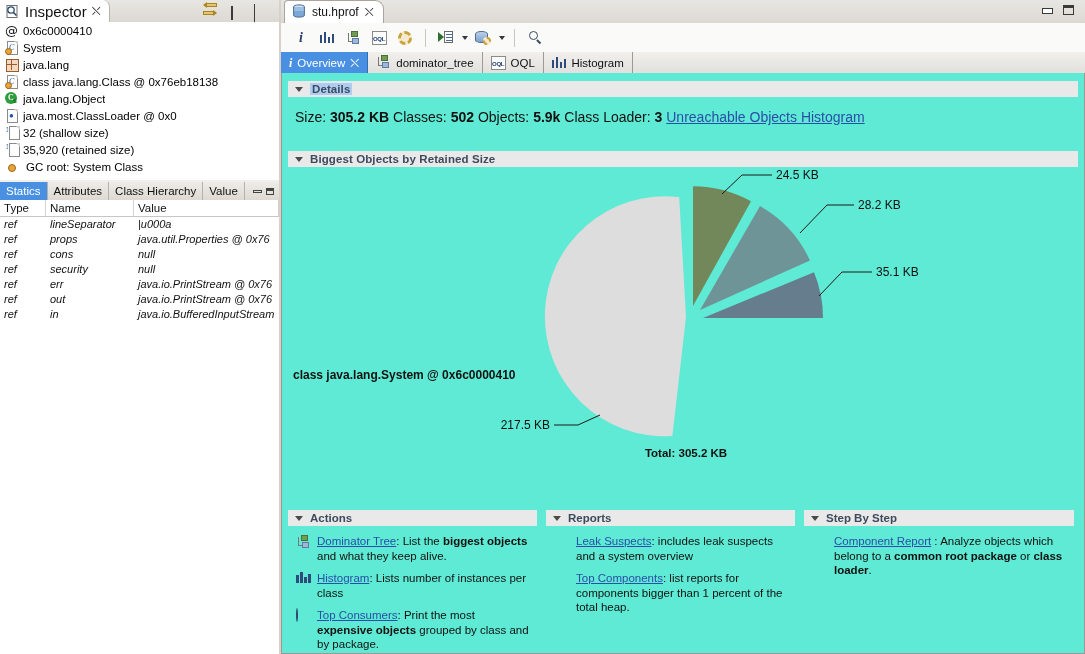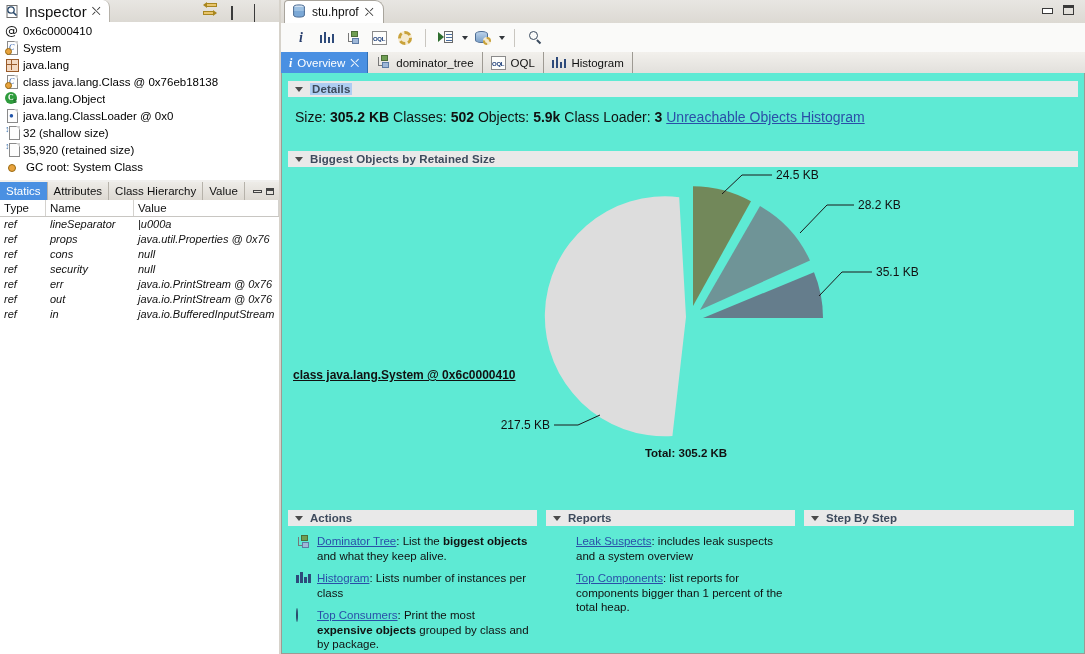--- a/index.html
+++ b/index.html
@@ -181,21 +181,21 @@
   .section-hdr .s-title{font-size:11.5px;font-weight:bold;color:#3d4a5c;letter-spacing:.1px;}
   .section-hdr .s-title.hl{background:#aecdf2;padding:0 2px;}
 
   .details-line{margin:12px 0 0 13px;font-size:14px;color:#111;}
   .details-line b{font-weight:bold;}
   .lnk{color:#2a4fa8;text-decoration:underline;}
 
   
   .chart-wrap{position:relative;height:300px;}
   .chart-caption{
-    position:absolute;left:11px;top:295px;font-size:12px;font-weight:bold;color:#111;text-decoration:underline;
+    position:absolute;left:11px;top:295px;font-size:12px;font-weight:bold;color:#111;
   }
 
   
   .panels{position:absolute;left:0;top:437px;right:0;bottom:0;}
   .panel{position:absolute;top:0;bottom:0;}
   .p1{left:6px;width:249px;}
   .p2{left:264px;width:249px;}
   .p3{left:522px;width:270px;}
   .panel .ph{height:16px;background:#e9e9e9;display:flex;align-items:center;gap:7px;padding-left:7px;}
   .panel .ph span{font-size:11.5px;font-weight:bold;color:#3d4a5c;}
@@ -323,21 +323,21 @@
             <span class="ic-green">C</span>
             <span class="ic-green-s">s</span>
           </span>
         <span class="tlabel">java.lang.Object</span>
       </div>
       <div class="tree-row">
         <span class="ic">
             <span class="doc"></span>
             <span class="badge-b">●</span>
           </span>
-        <span class="tlabel">java.lang.ClassLoader @ 0x0</span>
+        <span class="tlabel">java.most.ClassLoader @ 0x0</span>
       </div>
       <div class="tree-row">
         <span class="ic">
             <span class="doc" style="left:5px;"></span>
             <span class="ic-arrows">↕</span>
           </span>
         <span class="tlabel">32 (shallow size)</span>
       </div>
       <div class="tree-row">
         <span class="ic">
@@ -623,18 +623,23 @@
               <a class="lnk" href="#">Top Components</a><span>: </span><span>list reports for components bigger than 1 percent of the total heap.</span>
             </span>
           </div>
         </div>
 
         <div class="panel p3">
           <div class="ph">
             <span class="tri"></span>
             <span>Step By Step</span>
           </div>
+          <div class="p-item noic">
+            <span class="pi-tx">
+              <a class="lnk" href="#">Component Report</a><span> : </span><span>Analyze objects which belong to a </span><b>common root package</b><span> or </span><b>class loader</b><span>.</span>
+            </span>
+          </div>
         </div>
 
       </div>
     </div>
   </div>
 </div>
 
 </body></html>

